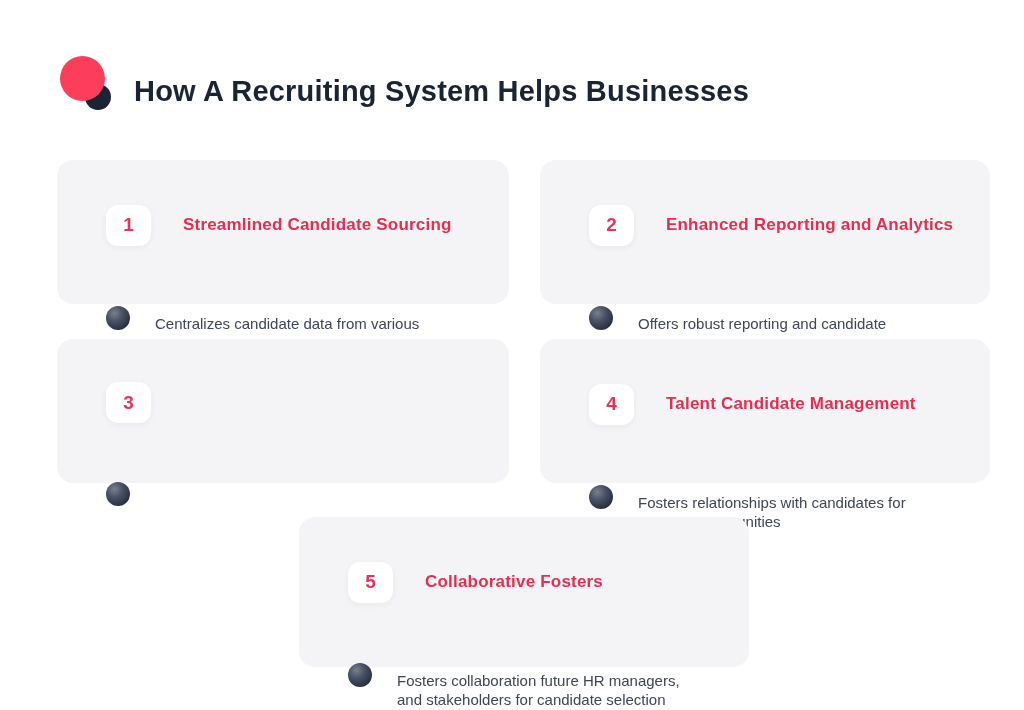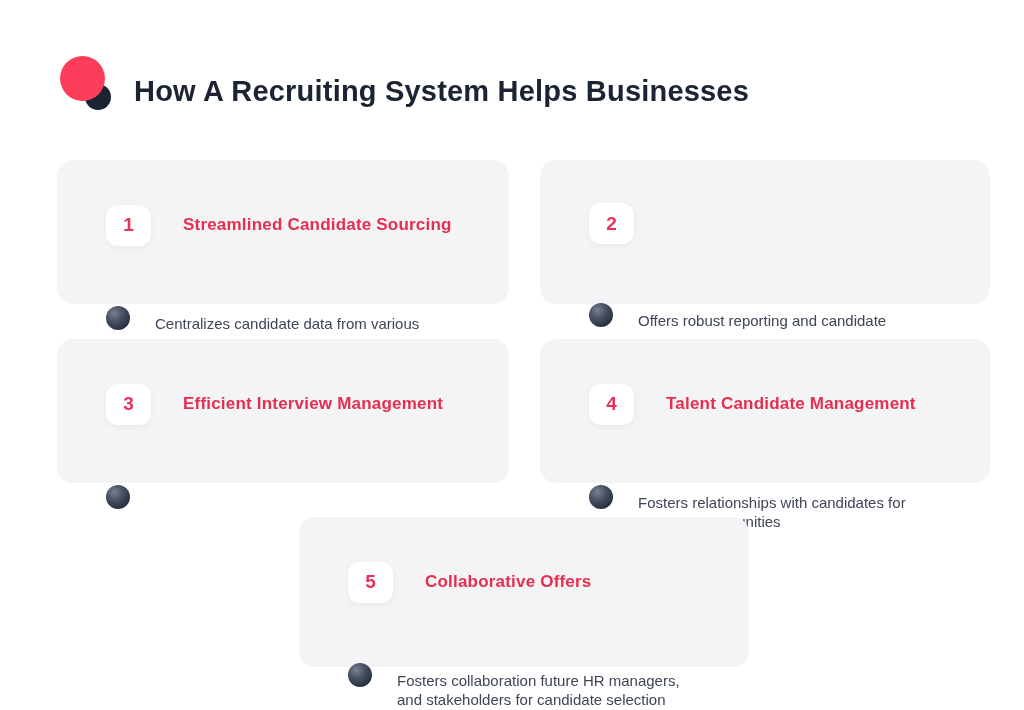--- a/index.html
+++ b/index.html
@@ -87,52 +87,52 @@
     </div>
     <div class="bullet-row">
       <span class="bullet"></span>
       <p class="bullet-text">Centralizes candidate data from various sources</p>
     </div>
   </div>
 
   <div class="card card-2">
     <div class="card-head">
       <span class="badge">2</span>
+      <h2 class="card-title">Enhanced Reporting and Analytics</h2>
     </div>
     <div class="bullet-row">
       <span class="bullet"></span>
       <p class="bullet-text">Offers robust reporting and candidate</p>
     </div>
   </div>
 
   <div class="card card-3">
     <div class="card-head">
       <span class="badge">3</span>
-      <h2 class="card-title">Efficient Interview Management</h2>
     </div>
     <div class="bullet-row">
       <span class="bullet"></span>
     </div>
   </div>
 
   <div class="card card-4">
     <div class="card-head">
       <span class="badge">4</span>
       <h2 class="card-title">Talent Candidate Management</h2>
     </div>
     <div class="bullet-row">
       <span class="bullet"></span>
       <p class="bullet-text">Fosters relationships with candidates for sources opportunities</p>
     </div>
   </div>
 
   <div class="card card-5">
     <div class="card-head">
       <span class="badge">5</span>
-      <h2 class="card-title">Collaborative Offers</h2>
+      <h2 class="card-title">Collaborative Fosters</h2>
     </div>
     <div class="bullet-row">
       <span class="bullet"></span>
       <p class="bullet-text">Fosters collaboration future HR managers, and stakeholders for candidate selection</p>
     </div>
   </div>
 
 </div>
 
 </body></html>

